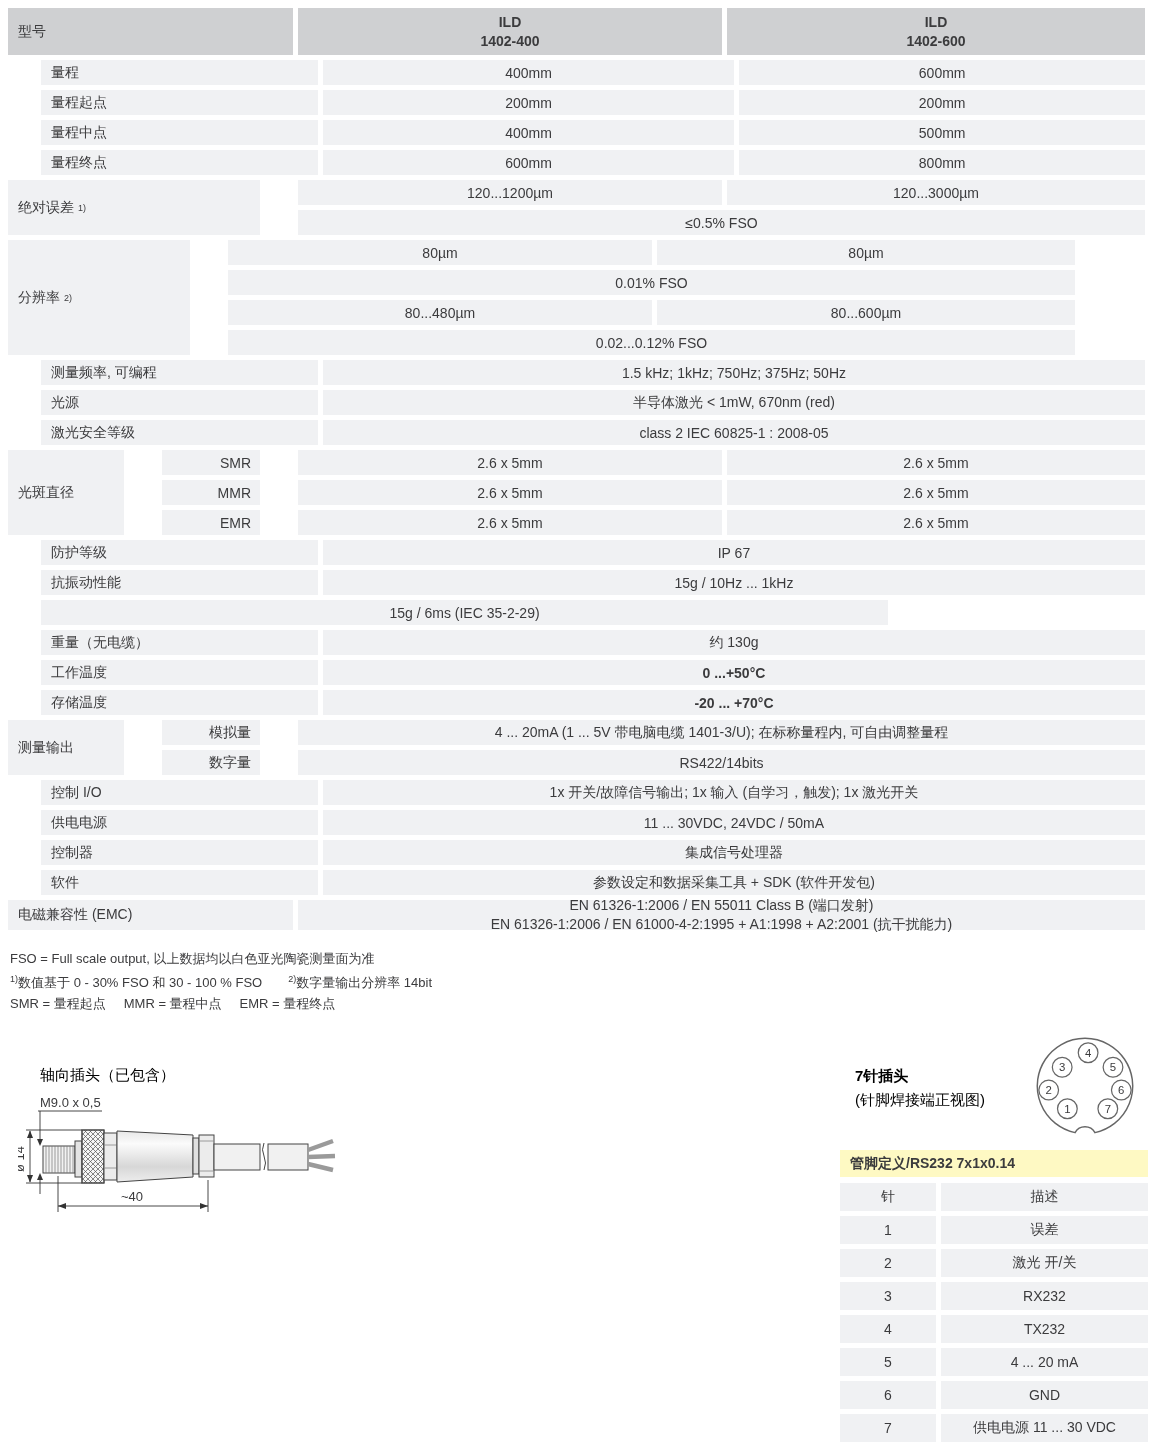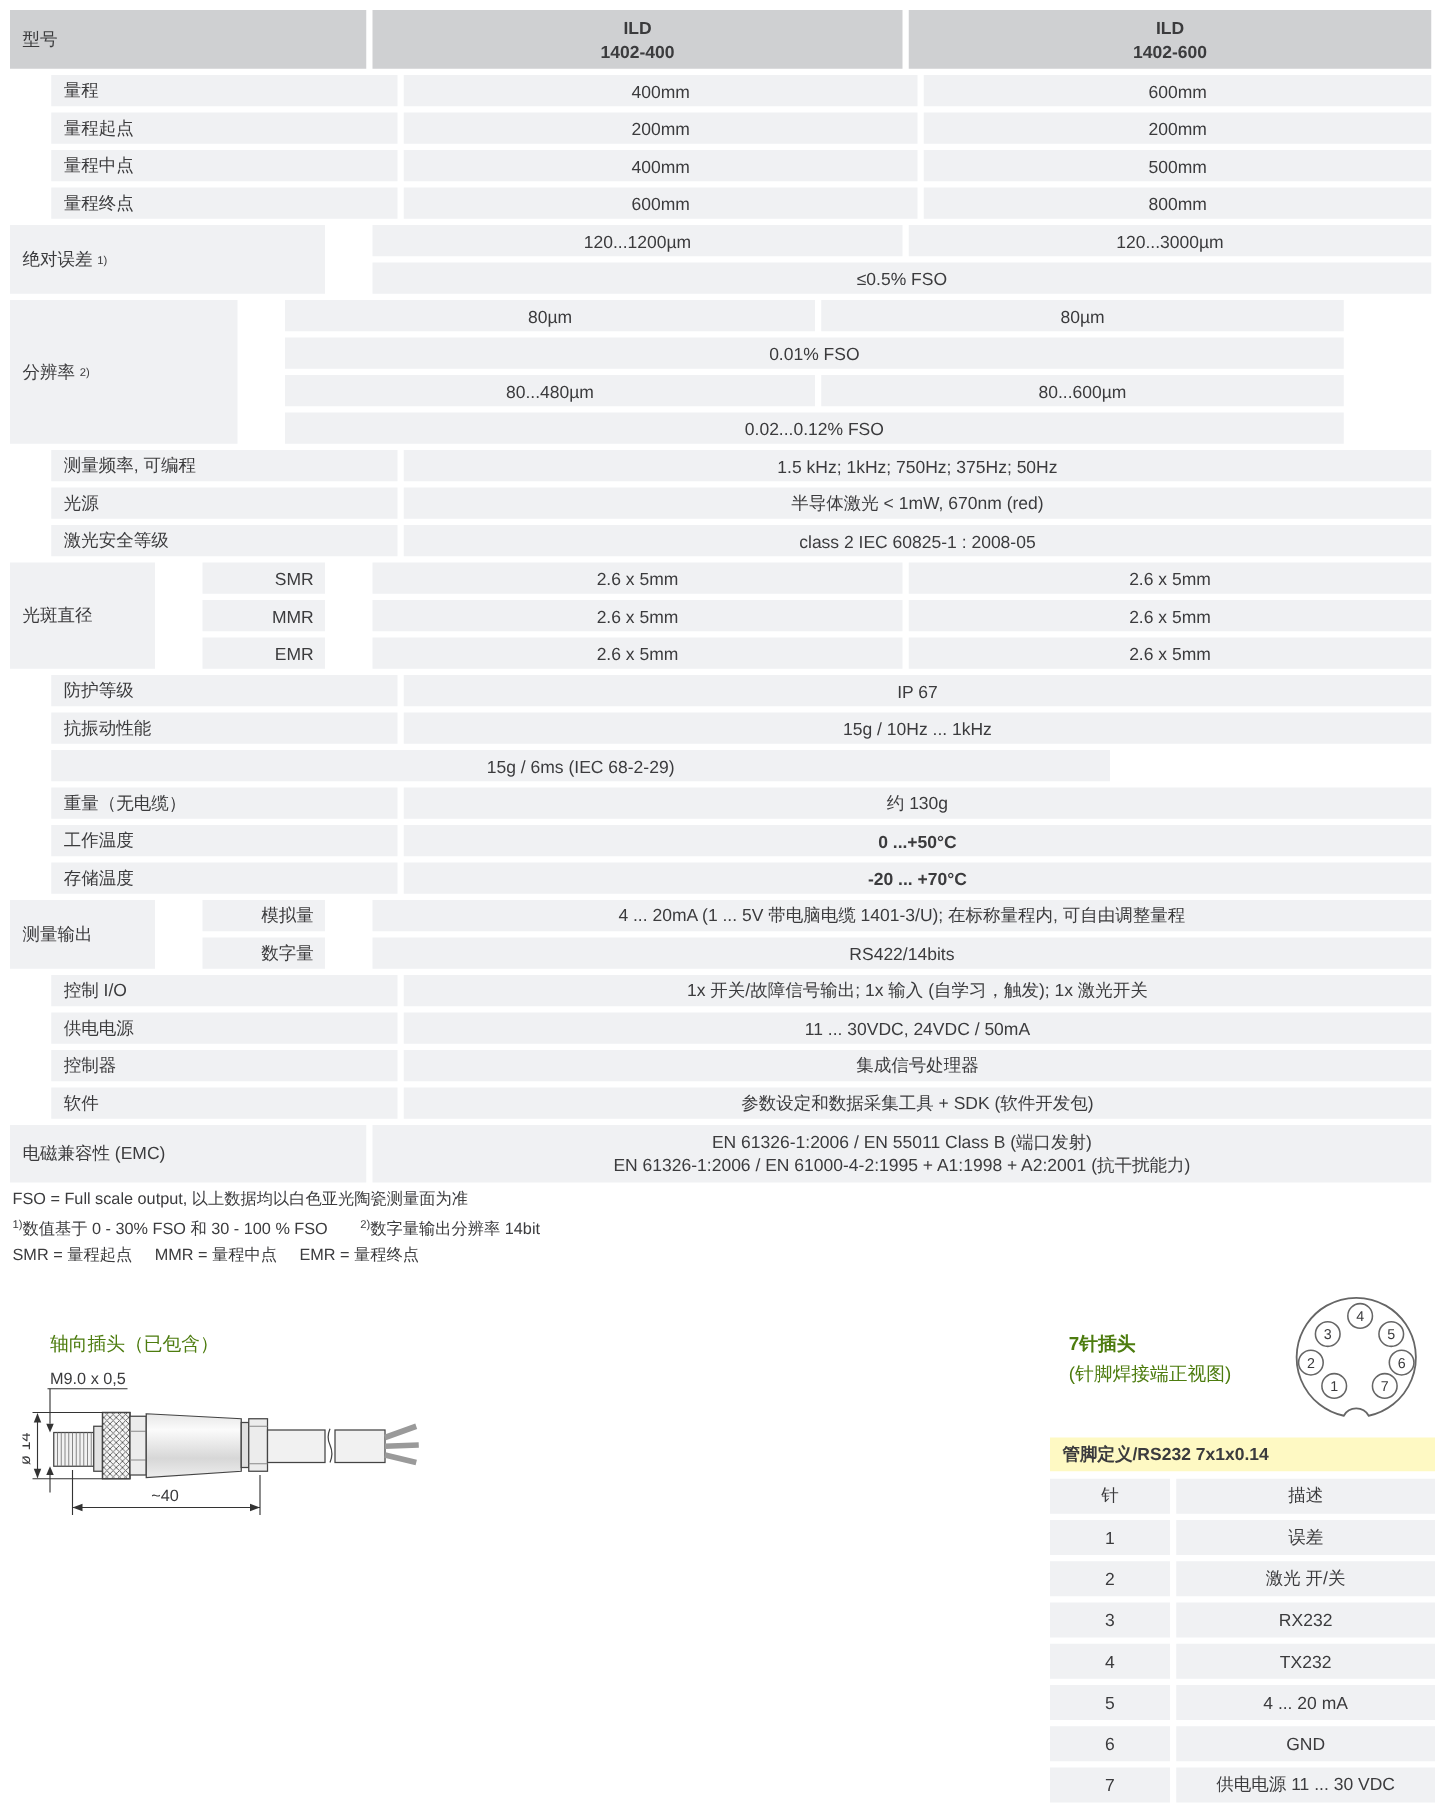--- a/index.html
+++ b/index.html
@@ -15,27 +15,27 @@
   .lab{width:285px;padding-left:10px;}
   .lab-main{width:182px;padding-left:10px;}
   .sub{width:98px;justify-content:flex-end;padding-right:9px;text-align:right;}
   .d1{width:424px;justify-content:center;text-align:center;}
   .d2{width:418px;justify-content:center;text-align:center;}
   .dspan{width:847px;justify-content:center;text-align:center;}
   .r25{height:25px;margin-left:33px;}
   .h55{height:55px;}
   .center-col{flex-direction:column;justify-content:center;line-height:19px;}
   .hdr-row{height:47px;}
-  .emc-row{height:46px;}
+  .emc-row{height:30px;}
   .bold{font-weight:bold;}
   sup{font-size:9px;}
   .footnotes{position:absolute;left:10px;top:948px;font-size:13px;line-height:21px;color:#3b3b3d;}
   .fn-gap{display:inline-block;width:26px;}
   .fn-gap2{display:inline-block;width:18px;}
-  .sec-title{position:absolute;font-size:15px;color:#4d7c0f;}
+  .sec-title{position:absolute;font-size:15px;color:#000000;}
   .pin-title-line1{font-weight:bold;}
   .pin-table{position:absolute;left:840px;top:1150px;width:308px;font-size:14px;}
   .ptitle{background:#fef9c3;height:27px;display:flex;align-items:center;padding-left:10px;
           font-weight:bold;box-sizing:border-box;margin-bottom:6px;}
   .prow{display:flex;gap:5px;margin-bottom:5px;}
   .pcell{background:#f0f1f3;height:28px;display:flex;align-items:center;justify-content:center;}
   .pc1{width:96px;}
   .pc2{width:207px;}
   svg text{font-family:"Liberation Sans","DejaVu Sans",sans-serif;fill:#3b3b3d;}
 </style>
@@ -156,21 +156,21 @@
 
     <div class="row r25">
       <div class="cell lab">防护等级</div>
       <div class="cell dspan">IP 67</div>
     </div>
     <div class="row r25">
       <div class="cell lab">抗振动性能</div>
       <div class="cell dspan">15g / 10Hz ... 1kHz</div>
     </div>
     <div class="row r25">
-      <div class="cell dspan">15g / 6ms (IEC 68-2-29)</div>
+      <div class="cell dspan">15g / 6ms (IEC 35-2-29)</div>
     </div>
     <div class="row r25">
       <div class="cell lab">重量（无电缆）</div>
       <div class="cell dspan">约 130g</div>
     </div>
     <div class="row r25">
       <div class="cell lab">工作温度</div>
       <div class="cell dspan bold">0 ...+50°C</div>
     </div>
     <div class="row r25">

